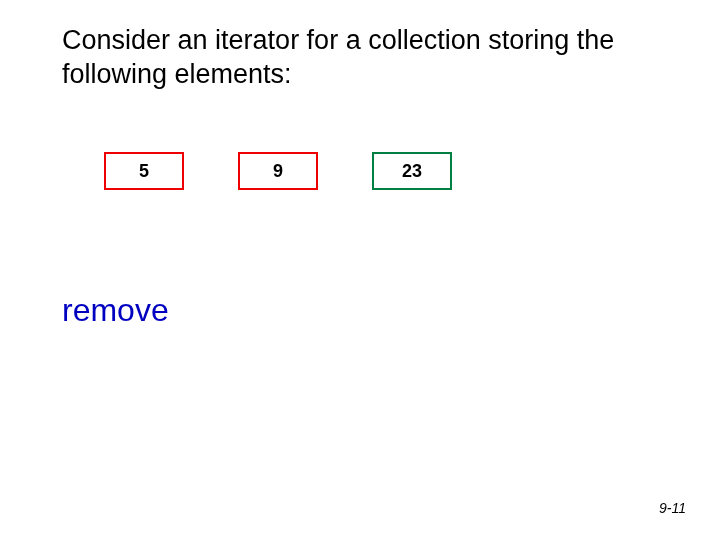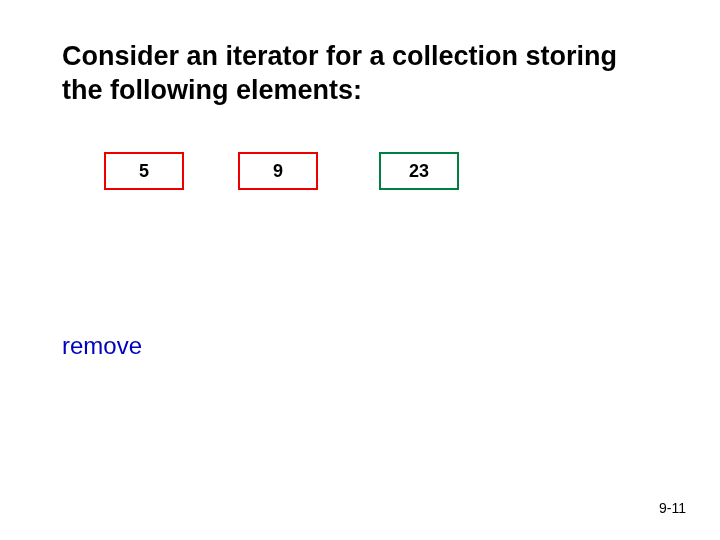--- a/index.html
+++ b/index.html
@@ -13,26 +13,25 @@
     overflow: hidden;
   }
   .slide {
     position: relative;
     width: 720px;
     height: 540px;
   }
   .title-text {
     position: absolute;
     left: 62px;
-    top: 40px;
+    top: 24px;
     width: 600px;
     font-size: 27px;
     color: #000000;
     line-height: 1.25;
-    font-weight: bold;
   }
   .boxes-row {
     position: absolute;
     top: 152px;
     left: 104px;
     display: flex;
     gap: 54px;
     align-items: center;
   }
   .cell {
@@ -42,35 +41,35 @@
     border-style: solid;
     display: flex;
     align-items: center;
     justify-content: center;
     font-size: 18px;
     font-weight: bold;
     color: #000000;
     box-sizing: border-box;
   }
   .cell.red { border-color: #ee0000; }
-  .cell.green { border-color: #008040; margin-left: 7px; }
+  .cell.green { border-color: #008040; }
   .op-label {
     position: absolute;
     left: 62px;
     top: 292px;
-    font-size: 24px;
+    font-size: 32px;
     color: #0000c0;
-    margin-top: 40px;
   }
   .page-num {
     position: absolute;
     right: 34px;
     bottom: 24px;
     font-size: 14px;
     color: #000000;
+    font-style: italic;
   }
 </style>
 </head>
 <body>
 
 <div class="slide">
 
   <div class="title-text">Consider an iterator for a collection storing the following elements:</div>
 
   <div class="boxes-row">

